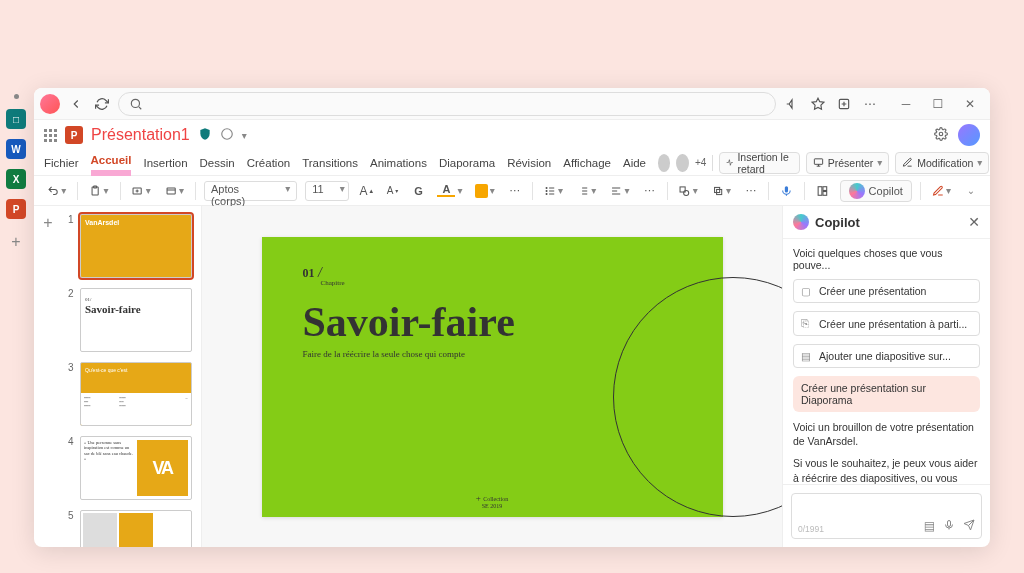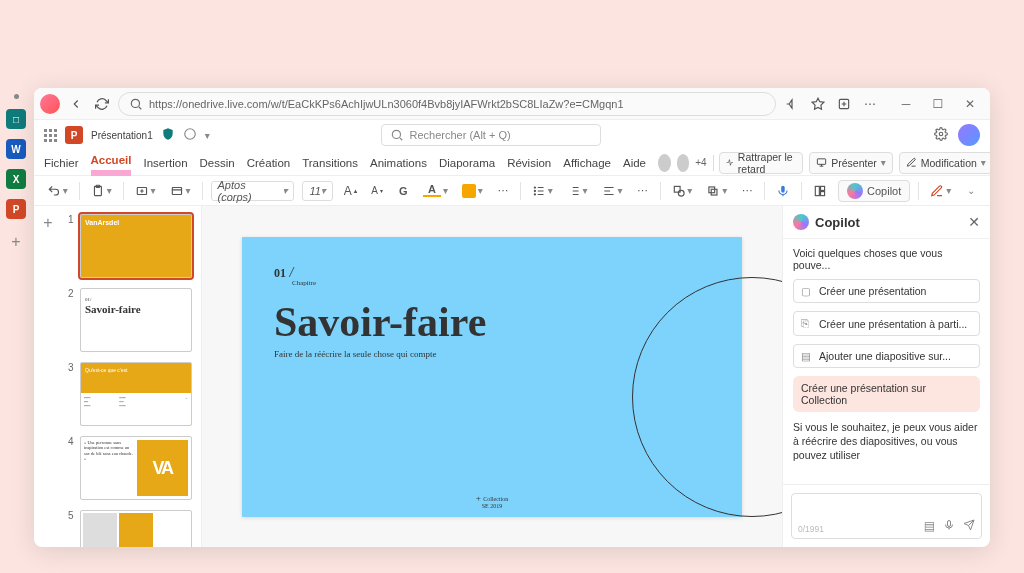--- a/index.html
+++ b/index.html
@@ -15,39 +15,39 @@
 .tb-avatar{width:20px;height:20px;border-radius:50%;background:linear-gradient(135deg,#f79,#f55);}
 .tb-icon{width:20px;height:20px;display:flex;align-items:center;justify-content:center;color:#555;border-radius:4px;}
 .url{flex:1;display:flex;align-items:center;height:24px;border:1px solid #ddd;border-radius:12px;padding:0 10px;font-size:11px;color:#666;gap:6px;}
 .win-ctrl{display:flex;gap:4px;margin-left:6px;}
 .win-btn{width:28px;height:20px;display:flex;align-items:center;justify-content:center;color:#666;border-radius:3px;}
 
 .ppt-header{height:30px;display:flex;align-items:center;padding:0 10px;gap:8px;}
 .waffle{display:grid;grid-template-columns:repeat(3,3px);grid-template-rows:repeat(3,3px);gap:2px;}
 .waffle i{background:#888;}
 .pp-logo{width:18px;height:18px;border-radius:3px;background:#d24726;color:#fff;font-size:10px;font-weight:bold;display:flex;align-items:center;justify-content:center;}
-.doc-title{font-size:10px;color:#404040;}
+.doc-title{font-size:16px;color:#ef4444;}
 .shield{color:#0f7b7b;}
 .chev{color:#888;font-size:10px;}
 .search{margin-left:auto;margin-right:auto;width:220px;height:22px;border:1px solid #ddd;border-radius:4px;display:flex;align-items:center;padding:0 8px;font-size:11px;color:#888;gap:6px;}
 .hdr-r{display:flex;align-items:center;gap:10px;margin-left:auto;}
 .hdr-r .gear{color:#666;}
 .hdr-r .avatar2{width:22px;height:22px;border-radius:50%;background:linear-gradient(135deg,#97f,#59f);}
 
 .tabs{display:flex;align-items:center;height:26px;padding:0 10px;gap:12px;font-size:11.5px;color:#444;border-bottom:1px solid #eee;}
 .tab{padding:4px 0;cursor:pointer;}
 .tab.active{color:#d24726;border-bottom:6px solid #f9a8d4;font-weight:600;}
 .tabs-r{margin-left:auto;display:flex;align-items:center;gap:6px;}
 .face{width:18px;height:18px;border-radius:50%;background:#ccc;}
 .pill{height:22px;border:1px solid #ddd;border-radius:4px;padding:0 6px;display:flex;align-items:center;gap:4px;font-size:10.5px;color:#444;background:#fafafa;}
 
 .ribbon{height:30px;display:flex;align-items:center;padding:0 10px;gap:8px;border-bottom:1px solid #eee;color:#555;font-size:11px;}
 .r-btn{min-width:18px;height:20px;display:flex;align-items:center;justify-content:center;gap:2px;padding:0 3px;border-radius:3px;}
 .r-sep{width:1px;height:18px;background:#e3e3e3;}
-.font-sel{border:1px solid #ddd;border-radius:3px;padding:1px 6px;height:20px;display:flex;align-items:center;gap:0;font-style:italic;}
+.font-sel{border:1px solid #ddd;border-radius:3px;padding:1px 6px;height:20px;display:flex;gap:16px;}
 .orange-line{width:18px;height:2px;background:#f7a600;}
 .copilot-btn{border:1px solid #ddd;border-radius:4px;padding:2px 8px;display:flex;align-items:center;gap:4px;height:22px;background:#fafafa;}
 
 .work{flex:1;display:flex;overflow:hidden;}
 .thumbs{width:140px;border-right:1px solid #eee;padding:8px 6px;display:flex;flex-direction:column;gap:10px;overflow:hidden;}
 .th{display:flex;gap:4px;}
 .th .num{font-size:10px;color:#666;width:8px;}
 .mini{width:112px;height:64px;border:1px solid #ccc;border-radius:2px;background:#fff;position:relative;overflow:hidden;font-size:5px;}
 .mini.sel{outline:2px solid #d24726;}
 .m1{background:#e6a817;color:#fff;padding:4px;font-weight:bold;}
@@ -58,21 +58,21 @@
 .m3 .bot div{flex:1;font-size:3.5px;color:#666;}
 .m4{padding:3px;display:flex;gap:1px;}
 .m4 .txt{flex:1;font-size:4.5px;line-height:1.2;color:#333;font-family:Georgia,serif;}
 .m4 .va{flex:1;background:#e6a817;display:flex;align-items:center;justify-content:center;font-weight:900;color:#fff;font-size:18px;letter-spacing:-2px;overflow:hidden;}
 .m5{display:flex;gap:2px;padding:2px;}
 .m5 .a{flex:1;background:#ddd;}
 .m5 .b{flex:1;background:#e6a817;}
 .m5 .c{flex:1;}
 
 .canvas-wrap{flex:1;background:#f7f7f7;display:flex;align-items:center;justify-content:center;padding:16px;overflow:hidden;}
-.slide{width:500px;height:280px;background:#7dd3fc;box-shadow:0 1px 4px rgba(0,0,0,.12);position:relative;padding:28px 32px;font-family:Georgia,'Times New Roman',serif;}
+.slide{width:461px;height:280px;background:#84cc16;box-shadow:0 1px 4px rgba(0,0,0,.12);position:relative;padding:28px 41px;font-family:Georgia,'Times New Roman',serif;}
 .slide .chap{font-size:10px;font-style:italic;}
 .slide .chap b{font-size:12px;font-weight:bold;font-style:normal;}
 .slide .chap-lbl{font-size:7px;margin-left:18px;margin-top:-2px;}
 .slide h1{font-size:42px;font-weight:700;margin-top:14px;line-height:1;}
 .slide .subt{font-size:9px;margin-top:6px;}
 .slide .circle{position:absolute;right:-130px;top:40px;width:240px;height:240px;border:1px solid #333;border-radius:50%;}
 .slide .foot{position:absolute;bottom:8px;left:50%;transform:translateX(-50%);font-size:6px;text-align:center;color:#333;}
 
 .copanel{width:208px;border-left:1px solid #eee;display:flex;flex-direction:column;font-size:11px;}
 .cohdr{display:flex;align-items:center;padding:8px 10px;gap:6px;border-bottom:1px solid #f0f0f0;}
@@ -119,21 +119,20 @@
           <svg viewBox="0 0 24 24" fill="none" stroke="currentColor" stroke-width="2">
             <path d="M23 4v6h-6M1 20v-6h6"></path>
             <path d="M3.5 9a9 9 0 0114.9-3.4L23 10M1 14l4.6 4.4A9 9 0 0020.5 15"></path>
           </svg>
         </div>
       <div class="url">
         <svg viewBox="0 0 24 24" fill="none" stroke="currentColor" stroke-width="2">
             <circle cx="11" cy="11" r="7"></circle>
             <path d="M21 21l-4-4"></path>
           </svg>
-        <span>https://onedrive.live.com/w/t/EaCkKPs6AchIjwULn3060f4Bvb8jyIAFWrkt2bSC8LIaZw?e=CMgqn1</span>
       </div>
       <div class="tb-icon">
           <svg viewBox="0 0 24 24" fill="none" stroke="currentColor" stroke-width="2">
             <path d="M3 12h4l5-7v14l-5-7H3z"></path>
           </svg>
         </div>
       <div class="tb-icon">
           <svg viewBox="0 0 24 24" fill="none" stroke="currentColor" stroke-width="2">
             <path d="M12 2l3 6 7 1-5 5 1 7-6-3-6 3 1-7-5-5 7-1z"></path>
           </svg>
@@ -166,27 +165,20 @@
         </div>
       <div class="pp-logo">P</div>
       <span class="doc-title">Présentation1</span>
       <span class="shield"><svg viewBox="0 0 24 24" fill="currentColor">
             <path d="M12 2l8 3v6c0 5-3.4 9.7-8 11-4.6-1.3-8-6-8-11V5l8-3z"></path>
           </svg></span>
       <span style="color:#888;"><svg viewBox="0 0 24 24" fill="none" stroke="currentColor" stroke-width="2">
             <circle cx="12" cy="12" r="9"></circle>
           </svg></span>
       <span class="chev">▾</span>
-      <div class="search">
-        <svg viewBox="0 0 24 24" fill="none" stroke="currentColor" stroke-width="2">
-            <circle cx="11" cy="11" r="7"></circle>
-            <path d="M21 21l-4-4"></path>
-          </svg>
-        <span>Rechercher (Alt + Q)</span>
-      </div>
       <div class="hdr-r">
         <span class="gear"><svg viewBox="0 0 24 24" fill="none" stroke="currentColor" stroke-width="2">
               <circle cx="12" cy="12" r="3"></circle>
               <path d="M19.4 15a1.7 1.7 0 00.3 1.8l.1.1a2 2 0 11-2.8 2.8l-.1-.1a1.7 1.7 0 00-1.8-.3 1.7 1.7 0 00-1 1.5V21a2 2 0 11-4 0v-.1a1.7 1.7 0 00-1-1.5 1.7 1.7 0 00-1.8.3l-.1.1a2 2 0 11-2.8-2.8l.1-.1a1.7 1.7 0 00.3-1.8 1.7 1.7 0 00-1.5-1H3a2 2 0 110-4h.1a1.7 1.7 0 001.5-1 1.7 1.7 0 00-.3-1.8l-.1-.1a2 2 0 112.8-2.8l.1.1a1.7 1.7 0 001.8.3h0a1.7 1.7 0 001-1.5V3a2 2 0 114 0v.1a1.7 1.7 0 001 1.5 1.7 1.7 0 001.8-.3l.1-.1a2 2 0 112.8 2.8l-.1.1a1.7 1.7 0 00-.3 1.8v0a1.7 1.7 0 001.5 1H21a2 2 0 110 4h-.1a1.7 1.7 0 00-1.5 1z"></path>
             </svg></span>
         <div class="avatar2"></div>
       </div>
     </div>
 
     <div class="tabs">
@@ -203,21 +195,21 @@
       <span class="tab">Aide</span>
       <div class="tabs-r">
         <div class="face"></div>
         <div class="face"></div>
         <span style="font-size:10px;color:#666;">+4</span>
         <span style="width:1px;height:16px;background:#ddd;"></span>
         <div class="pill">
             <svg viewBox="0 0 24 24" fill="none" stroke="currentColor" stroke-width="2" style="width:11px;height:11px;">
               <path d="M2 12h6l3-9 3 18 3-9h5"></path>
             </svg>
-            <span>Rattraper le retard</span>
+            <span>Insertion le retard</span>
           </div>
         <div class="pill">
             <svg viewBox="0 0 24 24" fill="none" stroke="currentColor" stroke-width="2" style="width:11px;height:11px;">
               <rect x="3" y="4" width="18" height="12" rx="1"></rect>
               <path d="M8 20h8M12 16v4"></path>
             </svg>
             <span>Présenter</span>
             <span class="chev">▾</span>
           </div>
         <div class="pill">
@@ -423,21 +415,22 @@
               <span>Créer une présentation</span>
             </div>
           <div class="sbtn">
               <span class="ic">⎘</span>
               <span>Créer une présentation à parti...</span>
             </div>
           <div class="sbtn">
               <span class="ic">▤</span>
               <span>Ajouter une diapositive sur...</span>
             </div>
-          <div class="bubble-user">Créer une présentation sur Collection</div>
+          <div class="bubble-user">Créer une présentation sur Diaporama</div>
+          <div class="bubble-ai">Voici un brouillon de votre présentation de VanArsdel.</div>
           <div class="bubble-ai"><span>Si vous le souhaitez, je peux vous aider à réécrire des diapositives, ou vous pouvez utiliser </span></div>
 
         </div>
         <div class="coinput">
           <div class="box">
             <span class="count">0/1991</span>
             <div class="icons">
               <span>▤</span>
               <span><svg viewBox="0 0 24 24" fill="none" stroke="currentColor" stroke-width="2" style="width:12px;height:12px;">
                     <rect x="9" y="3" width="6" height="12" rx="3"></rect>

